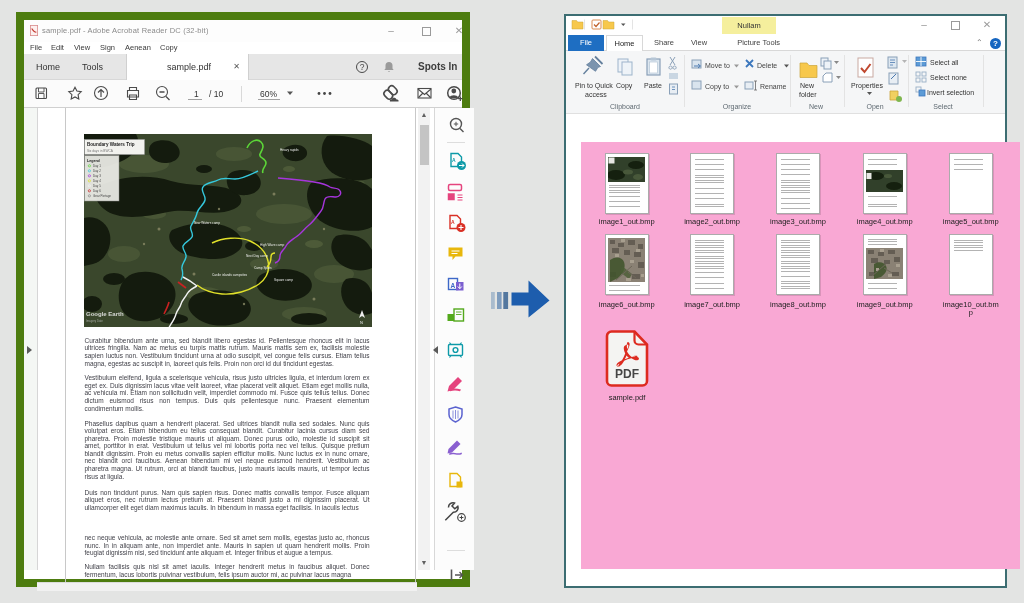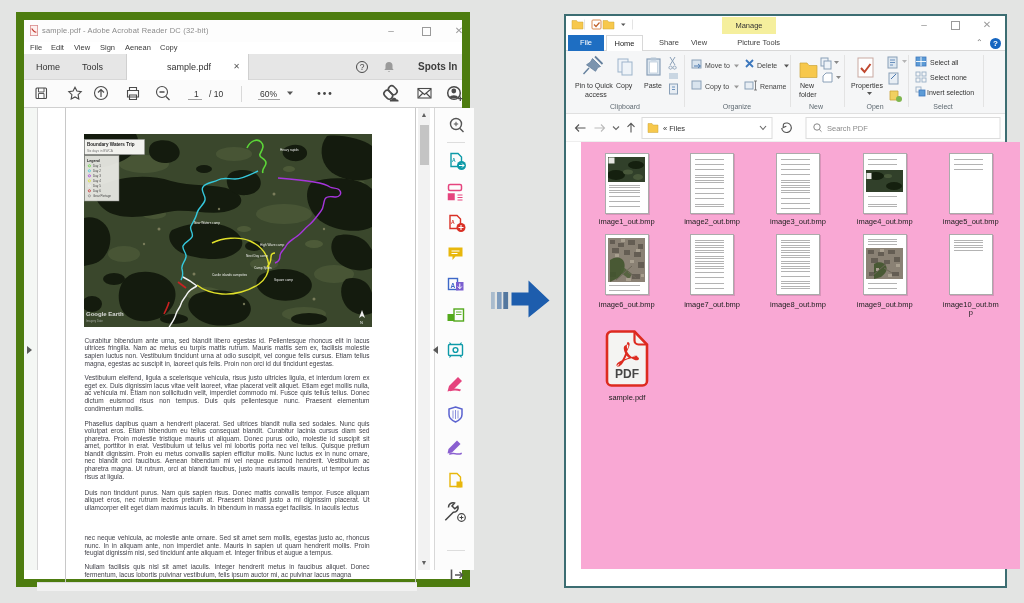--- a/index.html
+++ b/index.html
@@ -335,30 +335,30 @@
   <div style="position:absolute;left:0;top:0;width:100%;height:19px;background:#fff">
     <svg width="120" height="17" viewBox="0 0 120 17" style="position:absolute;left:0;top:0">
       <path d="M6 4.5 h4.5 l1.2 1.5 h5.3 v7 h-11 z" fill="#f7c84c" stroke="#caa53a" stroke-width="0.5"></path>
       <path d="M18.5 3.5 v10" stroke="#ddd" stroke-width="0.8"></path>
       <rect x="26" y="4" width="9" height="9" rx="1" fill="#fff" stroke="#d98a50" stroke-width="1"></rect>
       <path d="M28 8.5 l2 2 3.5 -4" stroke="#c0622c" stroke-width="1.2" fill="none"></path>
       <path d="M37 4.5 h4.5 l1.2 1.5 h5.3 v7 h-11 z" fill="#f7c84c" stroke="#caa53a" stroke-width="0.5"></path>
       <path d="M55 7.5 h4.5 l-2.25 2.5 z" fill="#555"></path>
       <path d="M66.5 3.5 v10" stroke="#ddd" stroke-width="0.8"></path>
     </svg>
-    <div style="position:absolute;left:156px;top:1px;width:54px;height:17px;background:#f5ef9d;text-align:center;font-size:7.5px;color:#333;line-height:17px">Manage</div>
+    <div style="position:absolute;left:156px;top:1px;width:54px;height:17px;background:#f5ef9d;text-align:center;font-size:7.5px;color:#333;line-height:17px">Nullam</div>
     <div class="winctl" style="left:343px;height:17px;line-height:17px;font-size:10px">–</div>
     <div class="winctl" style="left:374px;height:17px;line-height:17px"><span style="display:inline-block;width:7px;height:7px;border:1px solid #9a9a9a;margin-top:4.5px"></span></div>
     <div class="winctl" style="left:406px;height:17px;line-height:17px;font-size:10px">✕</div>
   </div>
 
   <div style="position:absolute;left:0;top:19px;width:100%;height:16px;background:#fff;border-bottom:1px solid #d8d8d8;box-sizing:border-box;font-size:7.5px;color:#444">
     <div style="position:absolute;left:2px;top:0;width:36px;height:16px;background:#1e6ec2;color:#fff;text-align:center;line-height:16px">File</div>
     <div style="position:absolute;left:40px;top:0;width:37px;height:16px;background:#fff;border:1px solid #d8d8d8;border-bottom:none;box-sizing:border-box;text-align:center;line-height:15px;color:#222">Home</div>
-    <div style="position:absolute;left:83px;top:0;width:30px;text-align:right;line-height:16px">Share</div>
+    <div style="position:absolute;left:83px;top:0;width:30px;text-align:center;line-height:16px">Share</div>
     <div style="position:absolute;left:119px;top:0;width:28px;text-align:center;line-height:16px">View</div>
     <div style="position:absolute;left:152px;top:0;width:62px;text-align:right;line-height:16px">Picture Tools</div>
     <div style="position:absolute;left:410px;top:0;line-height:16px;color:#777;font-size:8px">⌃</div>
     <div style="position:absolute;left:424px;top:3px;width:11px;height:11px;border-radius:50%;background:#1565c0;color:#fff;font-size:8px;text-align:center;line-height:11px;font-weight:bold">?</div>
   </div>
 
   <div style="position:absolute;left:0;top:35px;width:100%;height:63px;background:#f5f6f7;border-bottom:1px solid #e0e0e0;box-sizing:border-box">
     <svg width="439" height="62" viewBox="0 0 439 62" style="position:absolute;left:0;top:0" font-family="Liberation Sans, sans-serif">
 
       <g>
@@ -457,37 +457,20 @@
       <g font-size="7" fill="#5f6a72" text-anchor="middle">
         <text x="59" y="58">Clipboard</text>
         <text x="171" y="58">Organize</text>
         <text x="250" y="58">New</text>
         <text x="309" y="58">Open</text>
         <text x="377" y="58">Select</text>
       </g>
     </svg>
   </div>
 
-  <div style="position:absolute;left:0;top:98px;width:100%;height:28px;background:#fdfdfd;border-bottom:1px solid #eee;box-sizing:border-box">
-    <svg width="439" height="28" viewBox="0 0 439 28" style="position:absolute;left:0;top:0" font-family="Liberation Sans, sans-serif">
-      <path d="M9.5 14 h10 M13 10.5 l-3.5 3.5 3.5 3.5" stroke="#555" stroke-width="1.1" fill="none"></path>
-      <path d="M28.5 14 h10 M35 10.5 l3.5 3.5 -3.5 3.5" stroke="#bbb" stroke-width="1.1" fill="none"></path>
-      <path d="M47 12.5 l3 3 3 -3" stroke="#666" stroke-width="1.1" fill="none"></path>
-      <path d="M65 18.5 v-9 M61.5 12.8 l3.5 -3.5 3.5 3.5" stroke="#555" stroke-width="1.1" fill="none"></path>
-      <rect x="76" y="3.5" width="130" height="21" fill="#fff" stroke="#dcdcdc"></rect>
-      <path d="M82 9.5 h4 l1 1.5 h5 v7.5 h-10 z" fill="#f7c84c" stroke="#caa53a" stroke-width="0.5"></path>
-      <text x="97" y="17" font-size="7.5" fill="#333">« Files</text>
-      <path d="M194 12 l3 3.5 3 -3.5" stroke="#666" stroke-width="1.1" fill="none"></path>
-      <path d="M217.5 10 a4.8 4.8 0 1 1 -1.8 4 M217.5 10 l-0.4 3.6 3.2 -1.4" stroke="#555" stroke-width="1.1" fill="none"></path>
-      <rect x="240" y="3.5" width="194" height="21" fill="#fff" stroke="#dcdcdc"></rect>
-      <circle cx="251" cy="13" r="3.2" stroke="#888" fill="none" stroke-width="1"></circle>
-      <path d="M253.3 15.5 l2.2 2.2" stroke="#888" stroke-width="1"></path>
-      <text x="261" y="17" font-size="7.5" fill="#8a8a8a">Search PDF</text>
-    </svg>
-  </div>
 
   <div id="files" style="position:absolute;left:15px;top:126px;width:100%;height:427px;background:#f9a8d4">
 
     <div class="thumb" style="left:23.9px;top:10.5px">
       <svg width="37" height="25" viewBox="0 0 37 25" style="position:absolute;left:2.5px;top:3px">
         <rect width="37" height="25" fill="#31402a"></rect>
         <ellipse cx="8" cy="18" rx="9" ry="5" fill="#15200f"></ellipse>
           <ellipse cx="28" cy="8" rx="8" ry="4" fill="#15200f"></ellipse>
         <ellipse cx="20" cy="15" rx="5" ry="2.5" fill="#48583a"></ellipse>
           <ellipse cx="30" cy="20" rx="5" ry="3" fill="#48583a"></ellipse>

